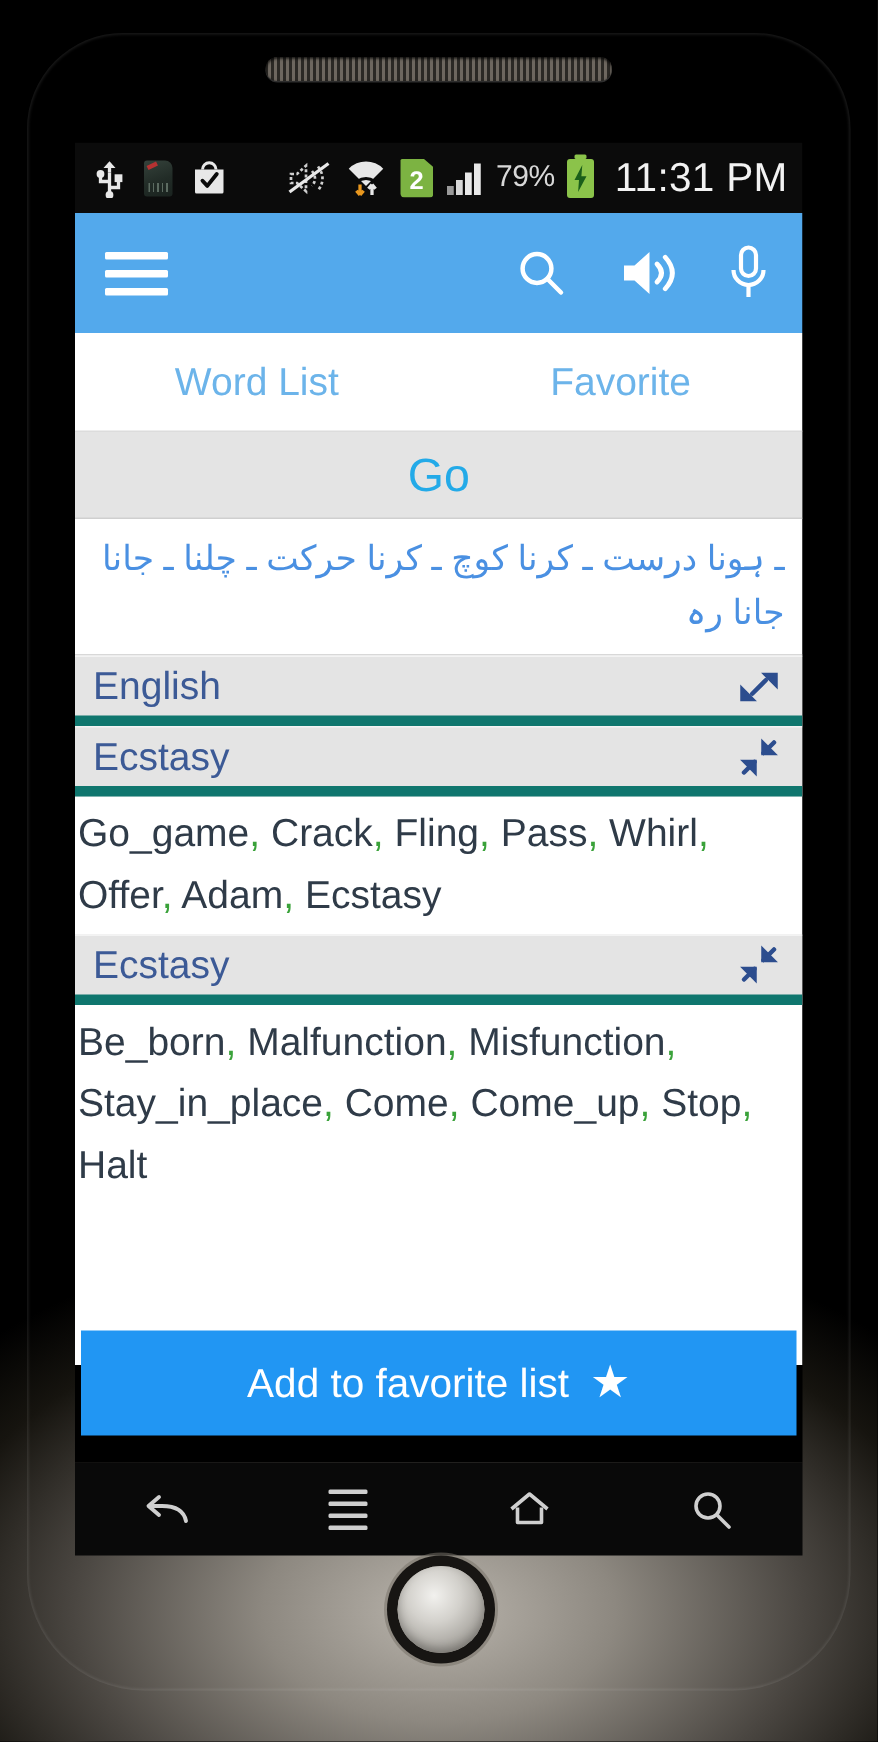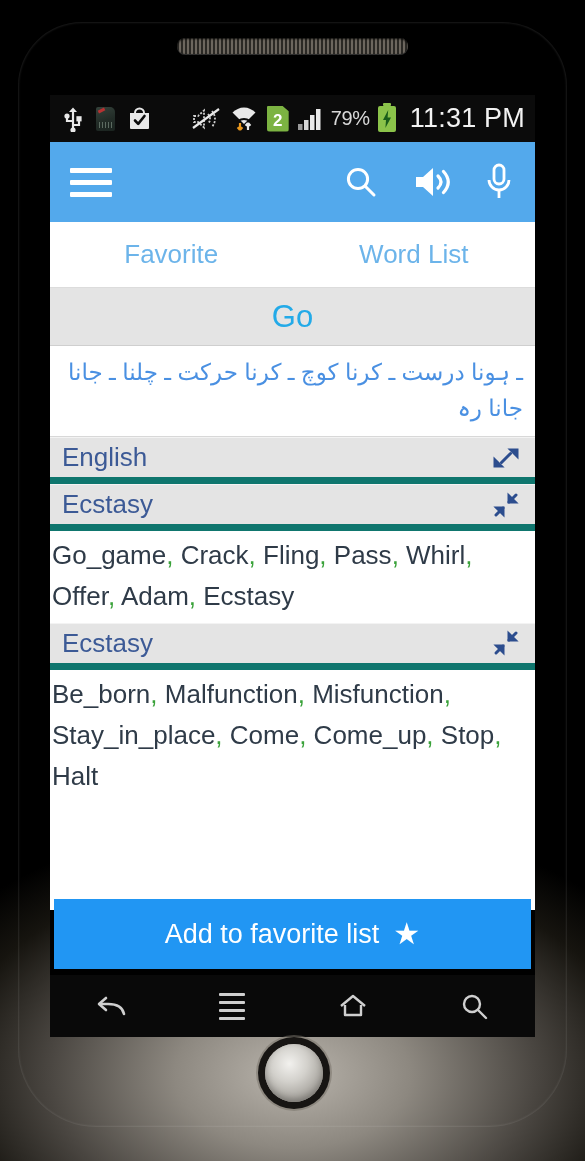--- a/index.html
+++ b/index.html
@@ -194,21 +194,21 @@
     padding: 4px 10px 6px 2px;
     font-size: 26px;
     line-height: 1.57;
     color: #2f3b48;
   }
   .word-list .comma { color: #3aa23a; }
 
   
   #favorite-button {
     position: absolute;
-    left: 4px; bottom: 6px;
+    left: 4px; bottom: 18px;
     width: 477px; height: 70px;
     background: #2196f3;
     color: #fff;
     display: flex; align-items: center; justify-content: center; gap: 14px;
     font-size: 27px;
     cursor: pointer;
   }
   #favorite-star { font-size: 30px; line-height: 1; }
 
   
@@ -329,22 +329,22 @@
           <svg width="28" height="38" viewBox="0 0 28 38">
             <rect x="9" y="2" width="10" height="19" rx="5" fill="none" stroke="#fff" stroke-width="2.8"></rect>
             <path d="M4 17 a10 10 0 0 0 20 0" fill="none" stroke="#fff" stroke-width="2.8"></path>
             <path d="M14 27 L14 35" stroke="#fff" stroke-width="2.8"></path>
           </svg>
         </div>
       </div>
     </div>
 
     <div id="tab-bar">
+      <div class="tab">Word List</div>
       <div class="tab">Favorite</div>
-      <div class="tab">Word List</div>
     </div>
 
     <div id="content">
 
       <div id="word-title-bar">
         <span id="word-title">Go</span>
       </div>
 
       <div id="urdu-block">ـ ہونا درست ـ کرنا کوچ ـ کرنا حرکت ـ چلنا ـ جانا جانا رہ</div>
 

